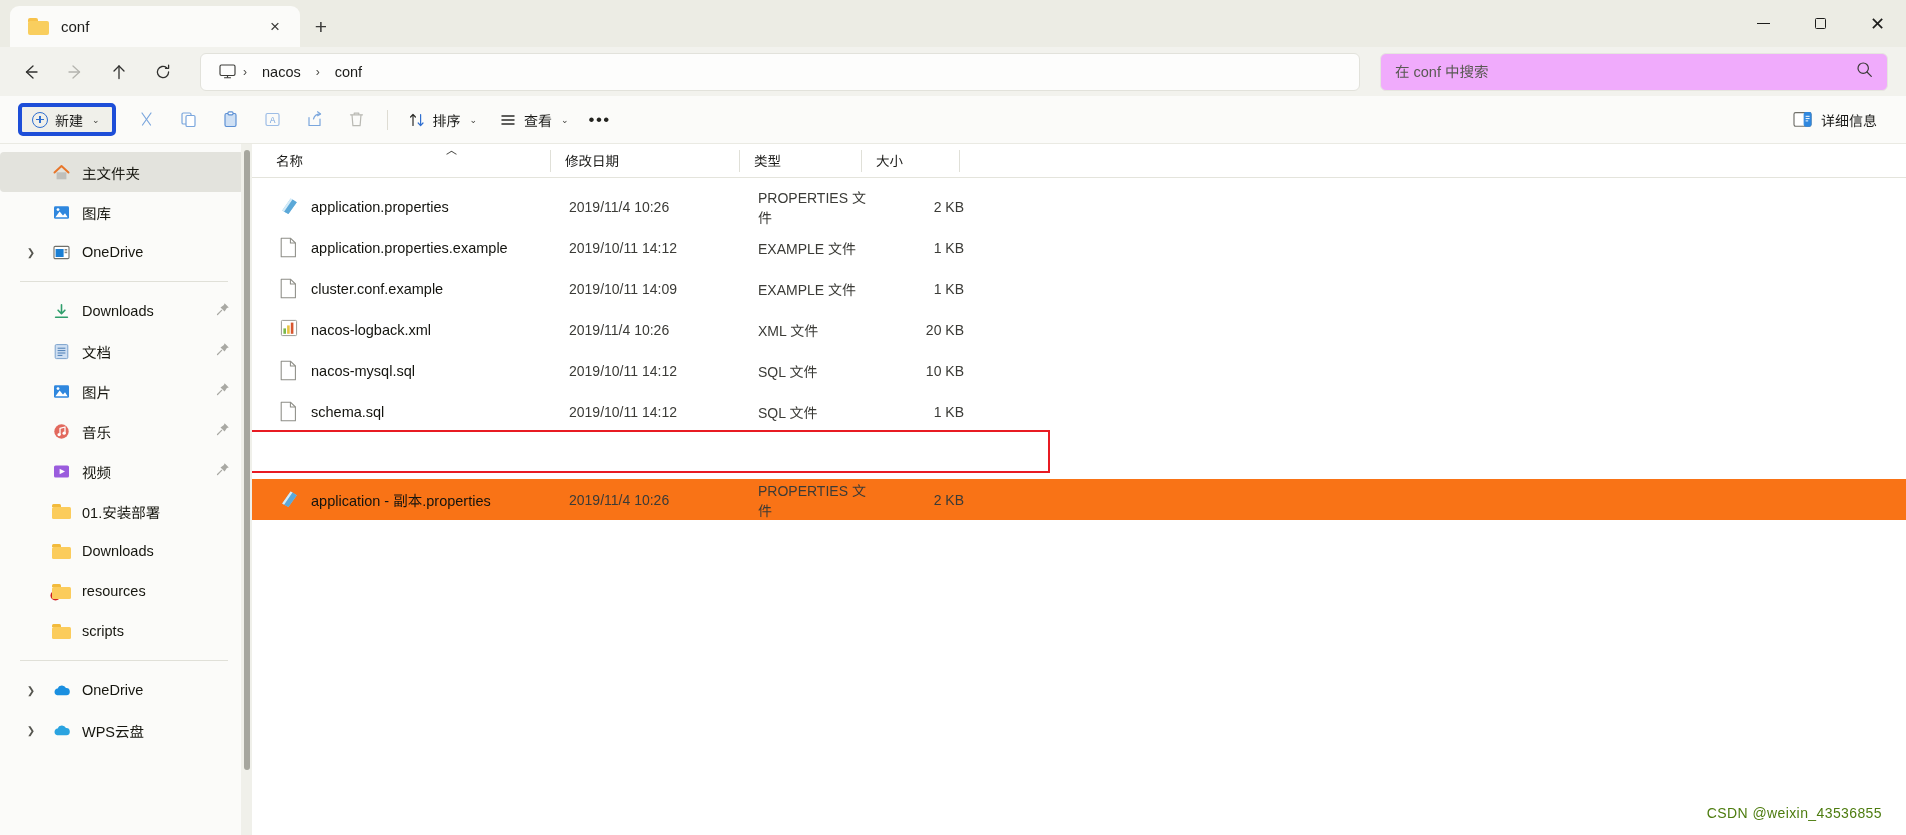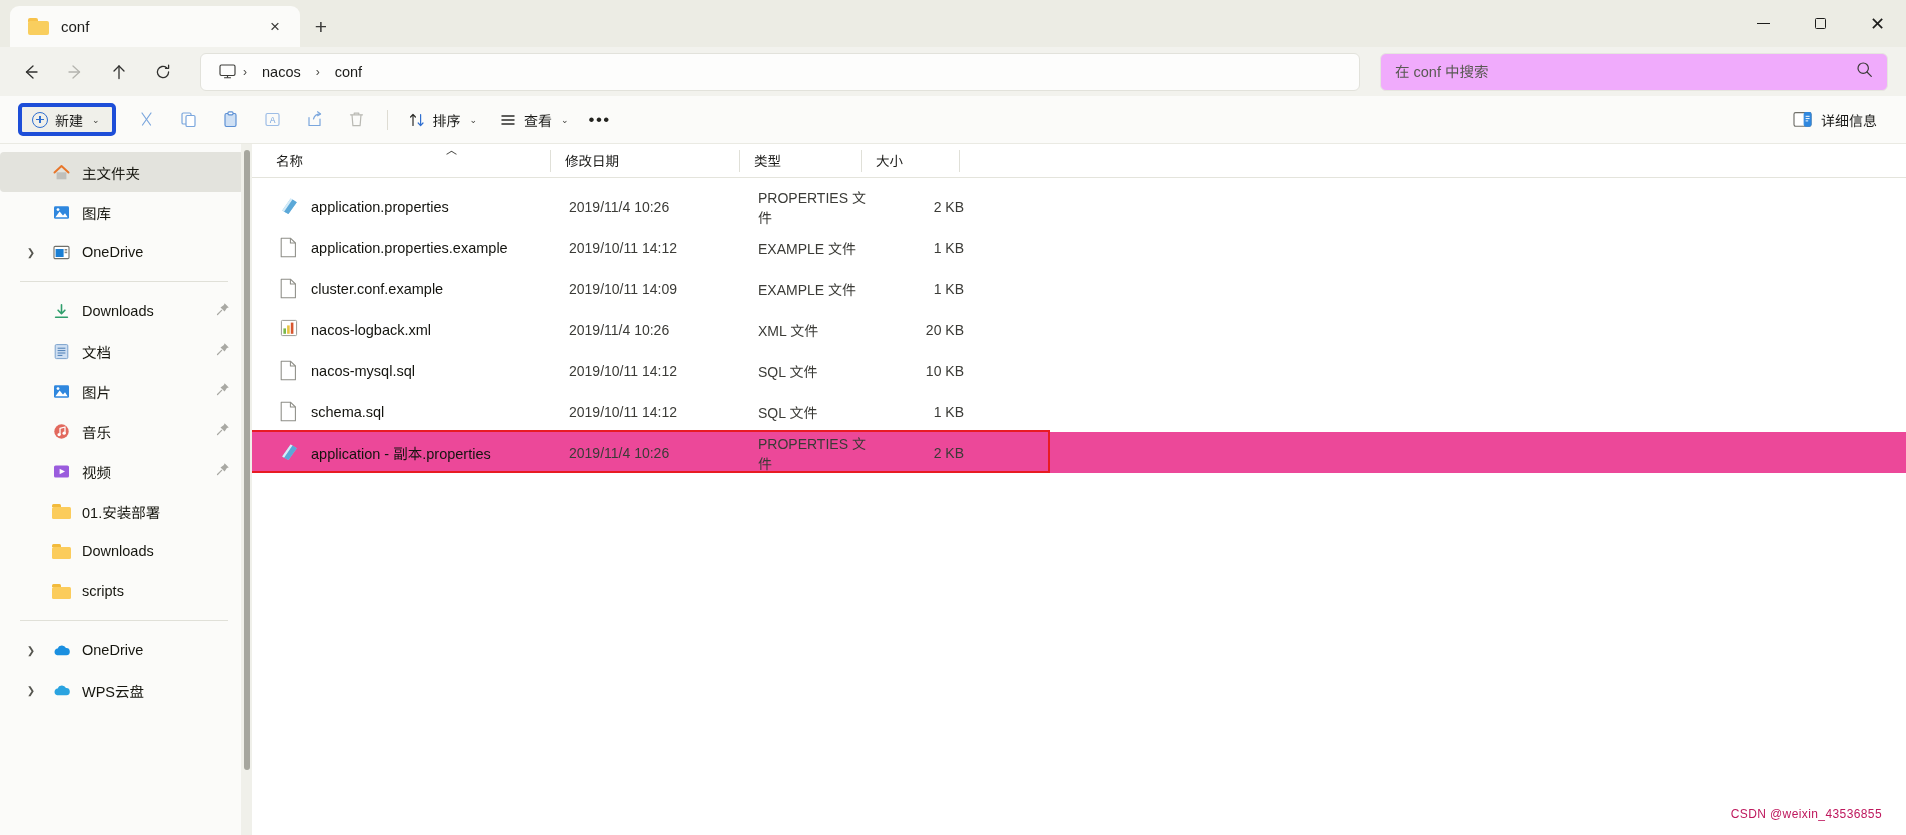--- a/index.html
+++ b/index.html
@@ -278,21 +278,21 @@
   
   .highlight-box {
     position: absolute;
     border: 2px solid #e81b23;
     pointer-events: none;
   }
 
   .watermark {
     position: absolute;
     right: 24px; bottom: 14px;
-    font-size: 12px; color: #be185d;
+    font-size: 14px; color: #4d7c0f;
     letter-spacing: .4px;
     margin-top: 33px;
   }
 </style>
 </head>
 <body>
 
 <div class="titlebar">
   <div class="tabstrip">
     <div class="tab">
@@ -558,20 +558,32 @@
             <span class="folder"></span>
           </span>
           <span class="sb-label">01.安装部署</span>
         </div>
         <div class="sb-item">
           <span class="sb-expander empty">❯</span>
           <span class="sb-icon">
             <span class="folder"></span>
           </span>
           <span class="sb-label">Downloads</span>
+        </div>
+        <div class="sb-item">
+          <span class="sb-expander empty">❯</span>
+          <span class="sb-icon">
+            <span class="folder" style="position: relative;">
+              <svg width="11" height="11" viewBox="0 0 11 11" style="position: absolute; left: -2px; bottom: -2px;">
+                <circle cx="5.5" cy="5.5" r="5" fill="#cf2020"></circle>
+                <path d="M3.1 5.5 H7.9" stroke="#ffffff" stroke-width="1.6" stroke-linecap="round"></path>
+              </svg>
+            </span>
+          </span>
+          <span class="sb-label">resources</span>
         </div>
         <div class="sb-item">
           <span class="sb-expander empty">❯</span>
           <span class="sb-icon">
             <span class="folder"></span>
           </span>
           <span class="sb-label">scripts</span>
         </div>
         <div class="sb-sep"></div>
         <div class="sb-item">
@@ -678,21 +690,21 @@
             <span class="ficon"><svg width="17" height="21" viewBox="0 0 17 21">
                 <path d="M1.2 1.2 H10.4 L15.4 6 V19.8 H1.2 Z" fill="#ffffff" stroke="#8d8d86" stroke-width="1.05" stroke-linejoin="round"></path>
                 <path d="M10.4 1.2 V6 H15.4" fill="none" stroke="#8d8d86" stroke-width="1.05" stroke-linejoin="round"></path>
               </svg></span>
             <span>schema.sql</span>
           </div>
           <div class="row-date">2019/10/11 14:12</div>
           <div class="row-type">SQL 文件</div>
           <div class="row-size">1 KB</div>
         </div>
-        <div class="row" style="background: #ec4899;">
+        <div class="row" style="background: #f97316; margin-top: 47px;">
           <div class="row-name">
             <span class="ficon"><svg width="19" height="19" viewBox="0 0 19 19">
                 <path d="M2.2 14.6 L10.6 2.4 L16.8 6.2 L8.4 18 Z" fill="#8fc6e8"></path>
                 <path d="M2.2 14.6 L10.6 2.4 L12.6 3.6 L4.2 15.8 Z" fill="#d5ecf8"></path>
                 <path d="M12.6 3.6 L16.8 6.2 L8.4 18 L4.2 15.8 Z" fill="#5ba8d8"></path>
               </svg></span>
             <span>application - 副本.properties</span>
           </div>
           <div class="row-date">2019/11/4 10:26</div>
           <div class="row-type">PROPERTIES 文件</div>

